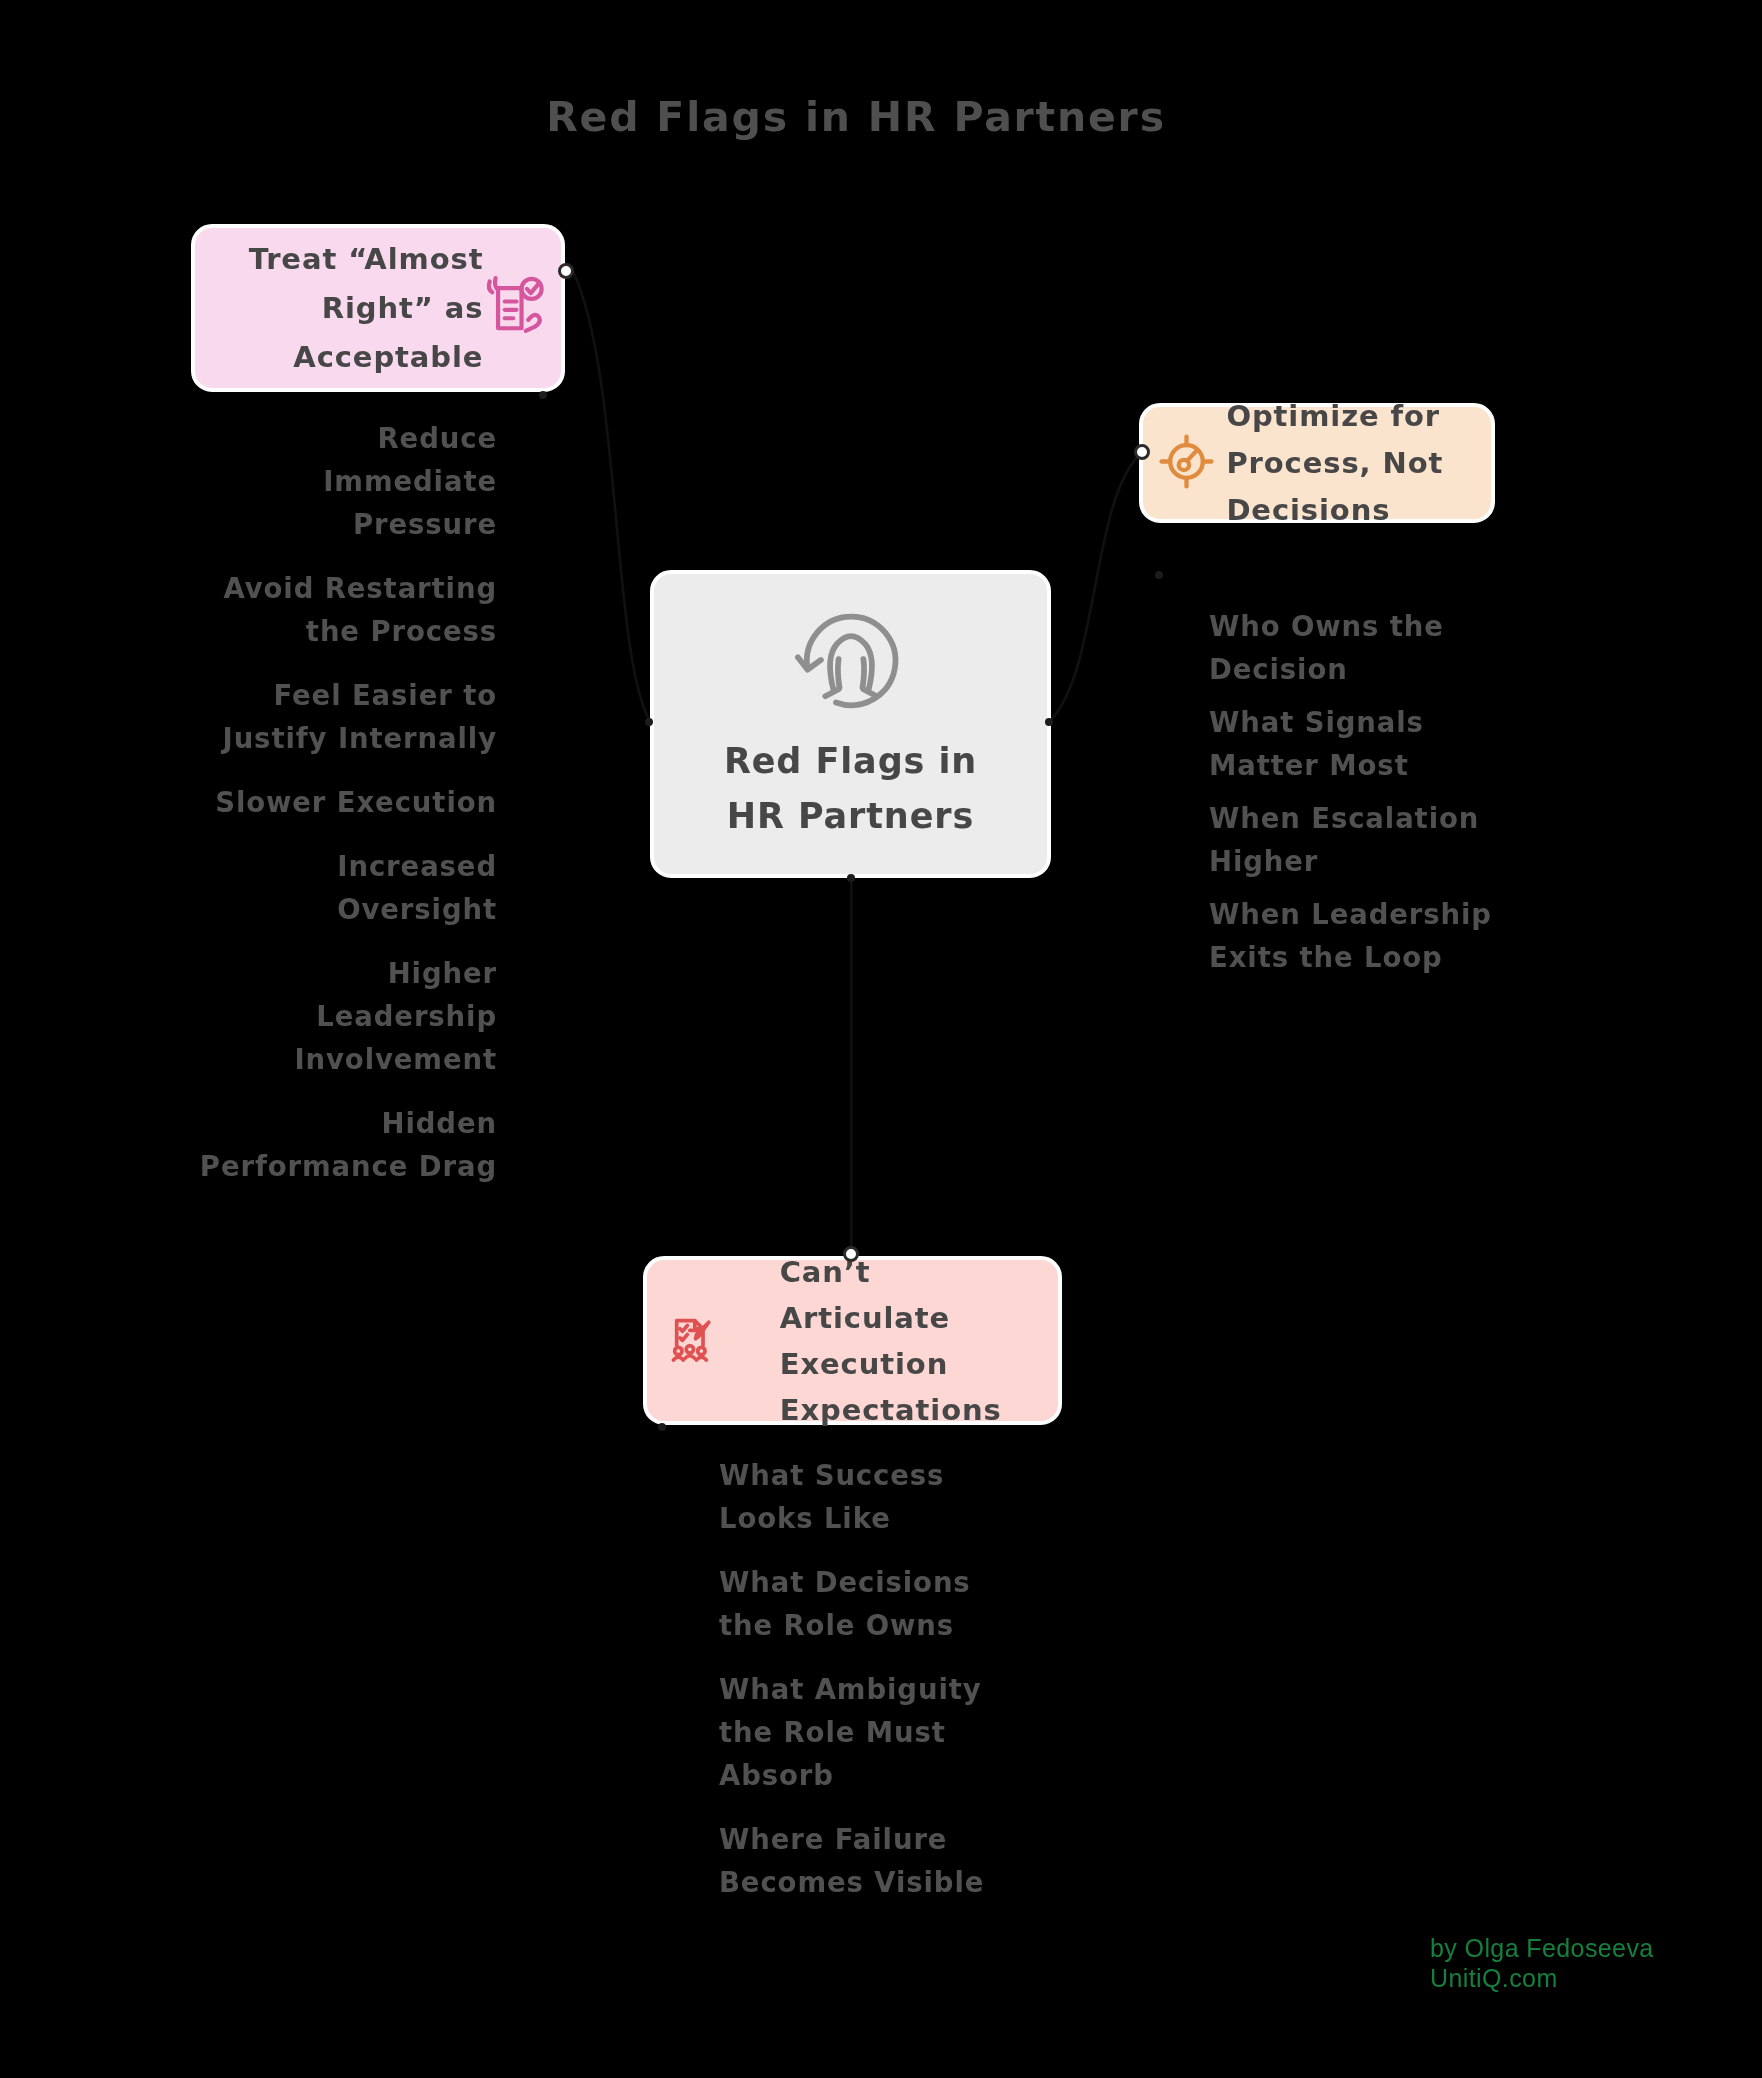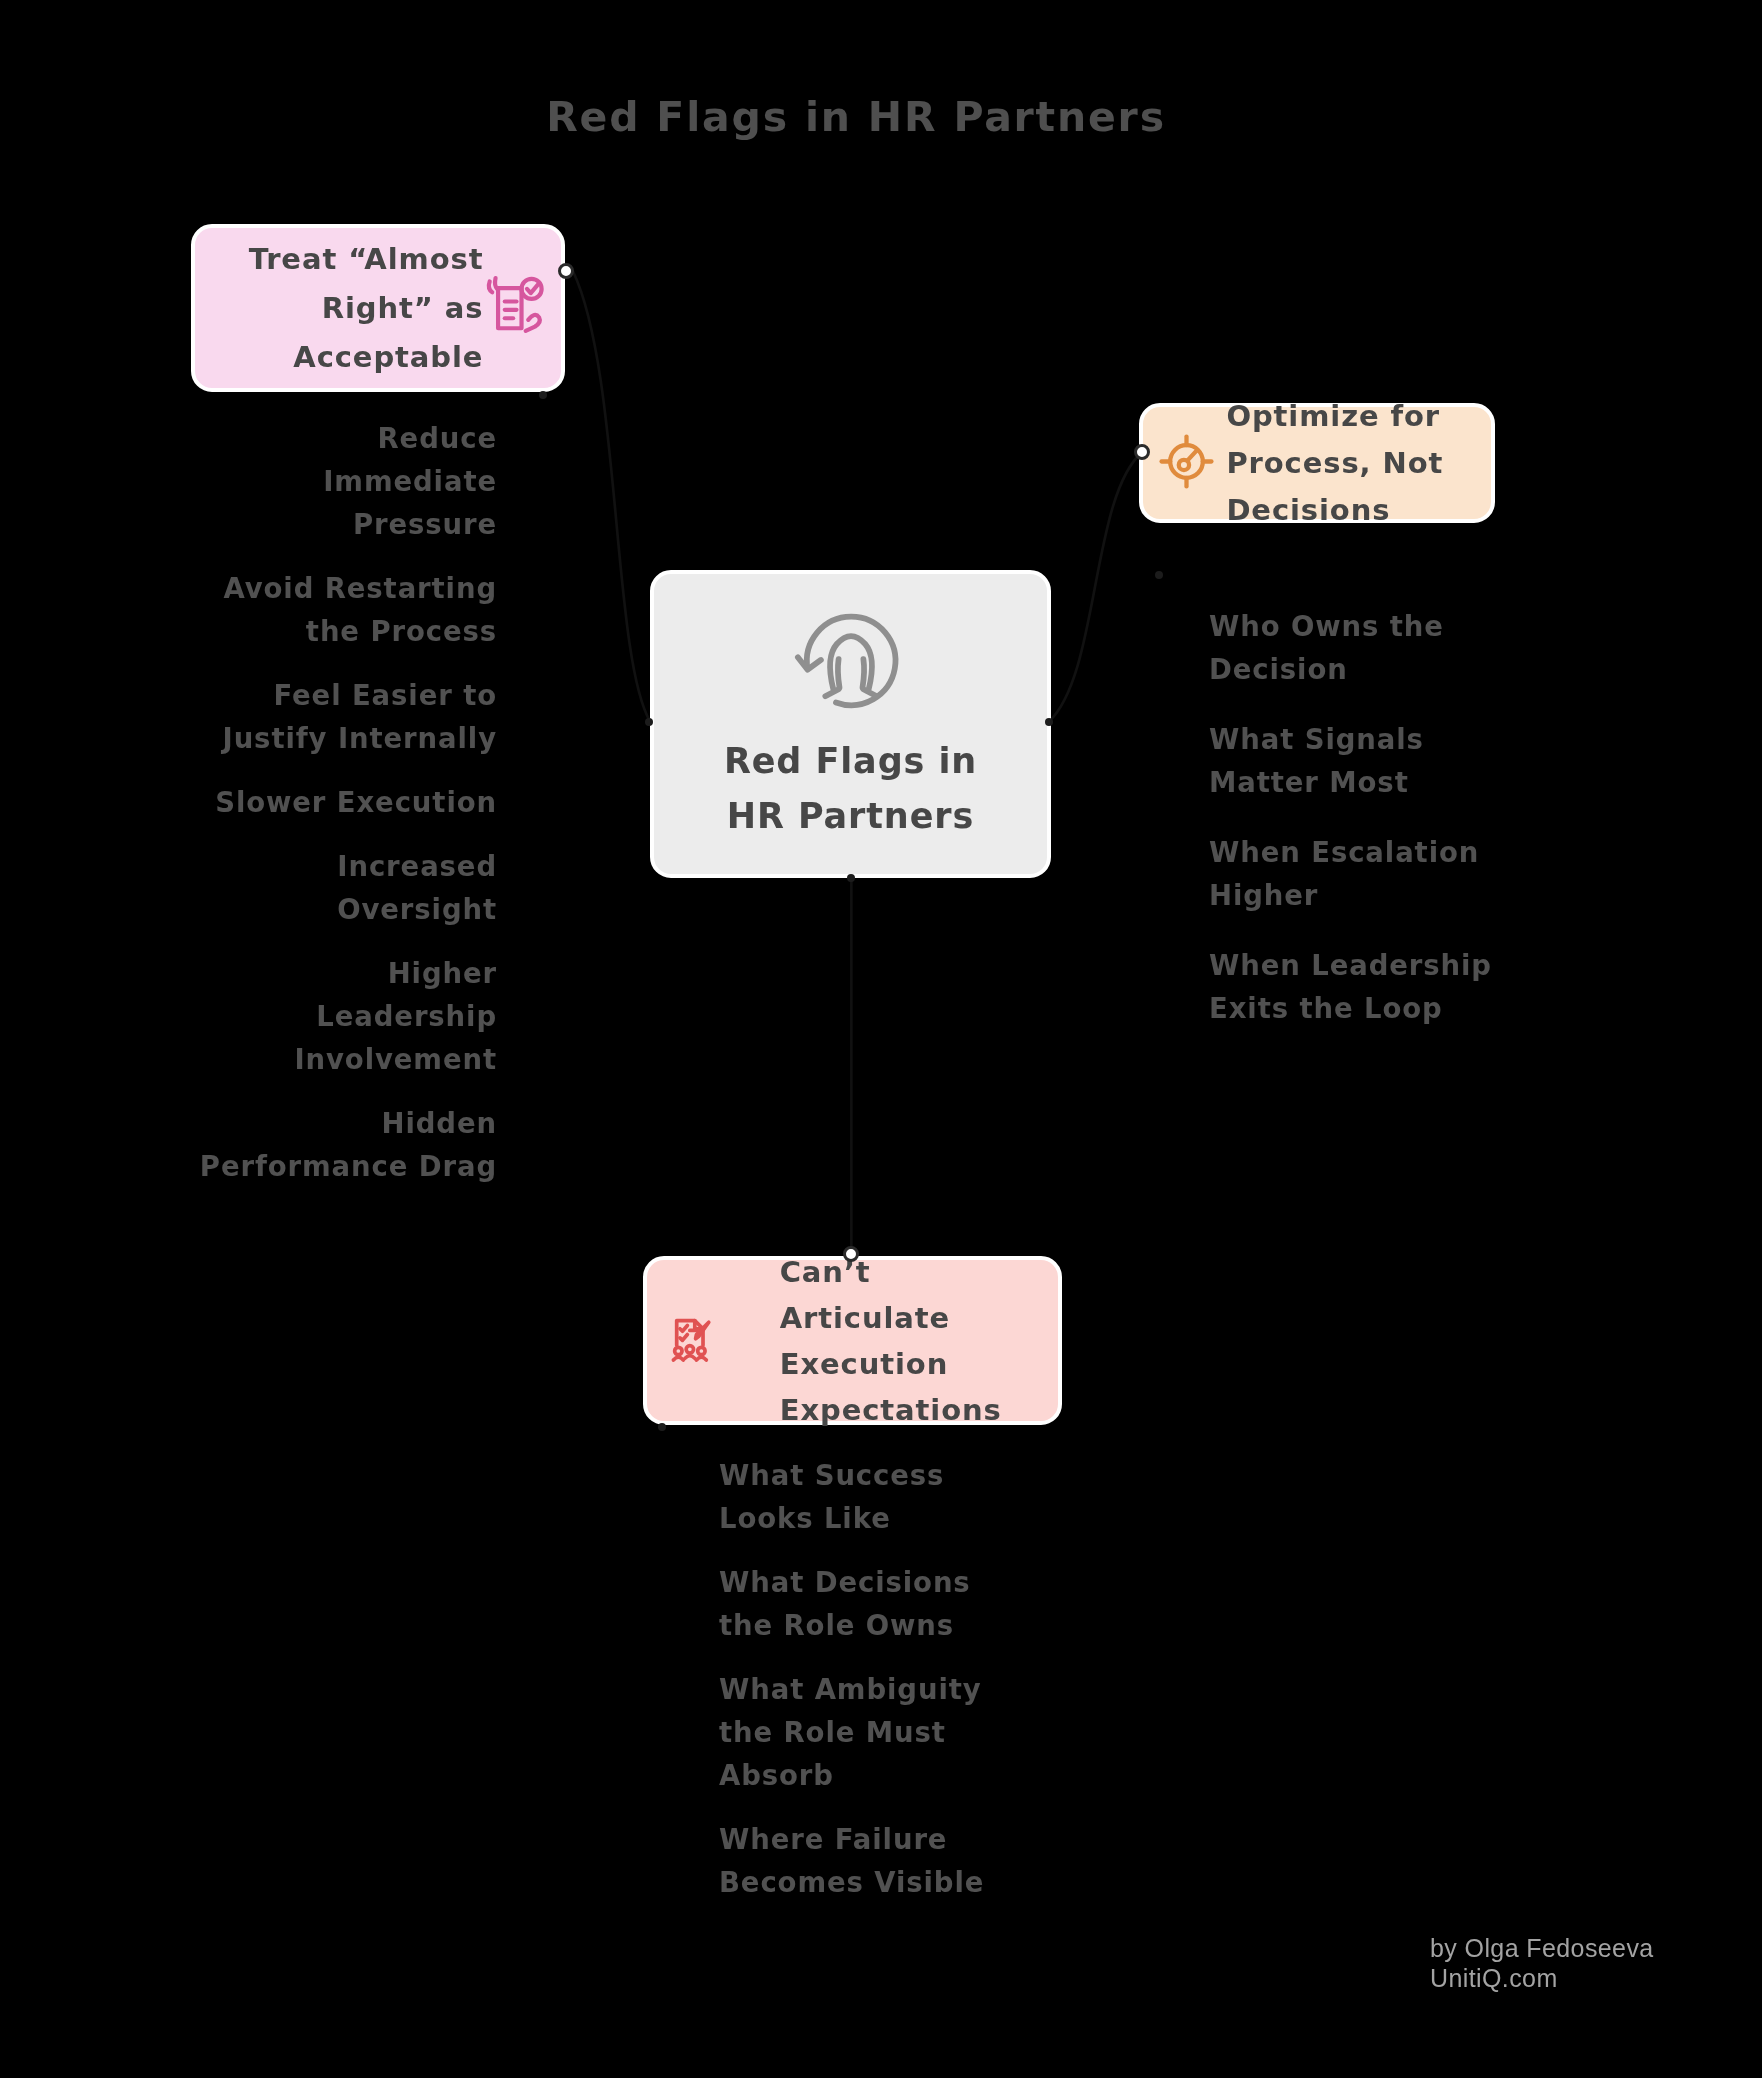--- a/index.html
+++ b/index.html
@@ -23,32 +23,32 @@
   .node-center{left:650px;top:570px;width:401px;height:308px;background:#ececec;
                flex-direction:column;justify-content:center;}
   .node-center .node-label{text-align:center;font-size:35px;line-height:55px;margin-top:16px;}
   .icon{display:block;flex:0 0 auto;}
   
   .sub-col{position:absolute;display:flex;flex-direction:column;}
   .sub-item{font-size:27.5px;font-weight:bold;line-height:43px;color:#515151;
             white-space:pre-line;letter-spacing:0.9px;}
   .col-left{top:417px;right:1266px;gap:21px;}
   .col-left .sub-item{text-align:right;}
-  .col-right{top:605px;left:1209px;align-items:flex-start;gap:27px;}
+  .col-right{top:605px;left:1209px;align-items:flex-start;gap:10px;}
   .col-bottom{top:1454px;left:719px;align-items:flex-start;gap:21px;}
   
   .ring-dot{position:absolute;width:16px;height:16px;border-radius:50%;
             background:#ffffff;border:3.5px solid #2b2b2b;box-sizing:border-box;
             transform:translate(-50%,-50%);}
   .tiny-dot{position:absolute;width:8px;height:8px;border-radius:50%;background:#1c1c1c;
             transform:translate(-50%,-50%);}
   
   .attribution{position:absolute;left:1430px;top:1933px;
                font-family:"Liberation Sans",sans-serif;font-size:25px;line-height:30px;
-               color:#a3a3a3;letter-spacing:0.4px;}
+               color:#15803d;letter-spacing:0.4px;}
 </style>
 </head>
 <body>
 
 <div id="canvas">
 
   <div class="title">Red Flags in HR Partners</div>
 
   <svg id="links" width="1763" height="2078" viewBox="0 0 1988 2344">
     <path class="link" d="M 733 814 C 690 740, 700 420, 646 306"></path>

